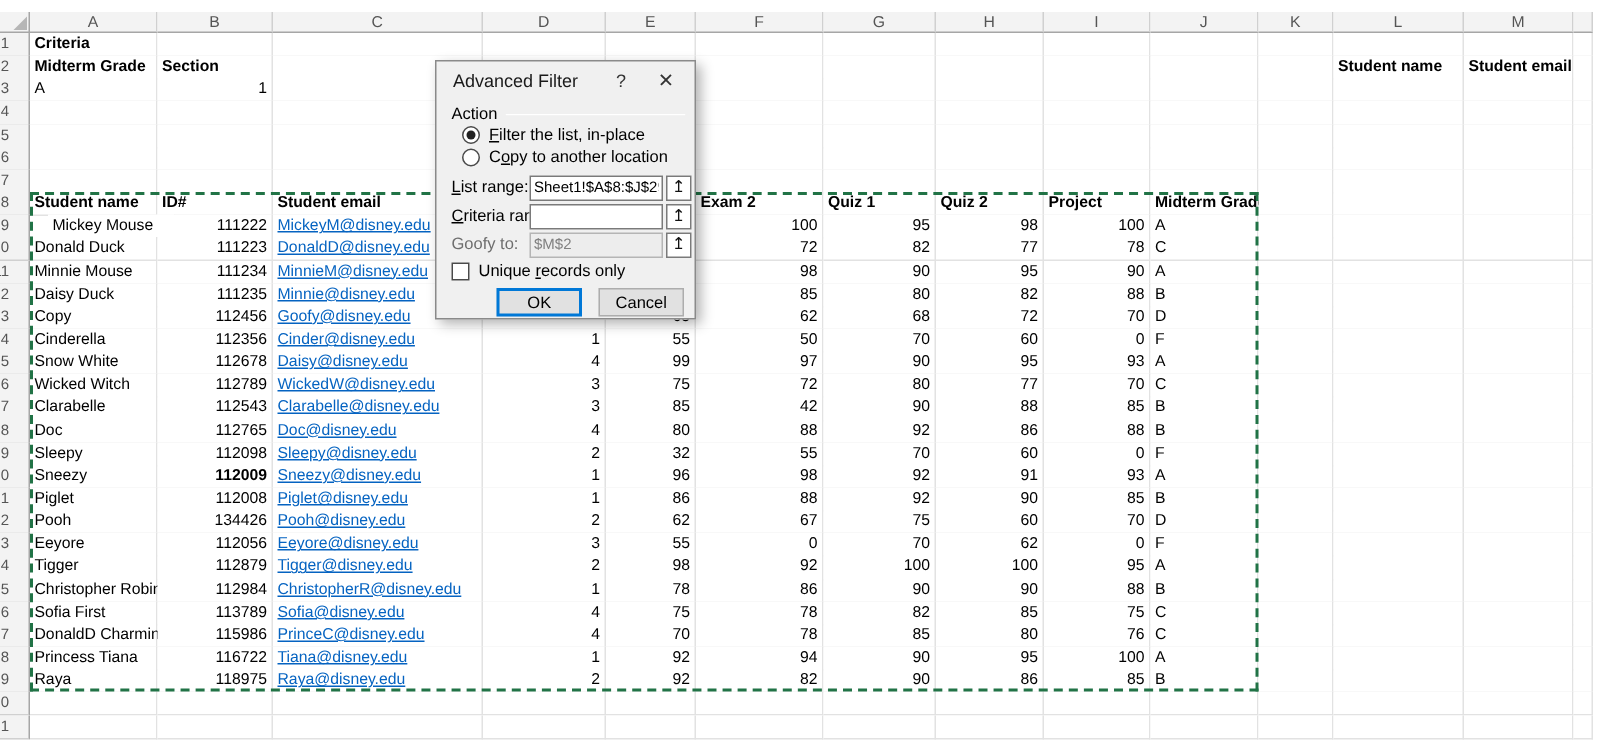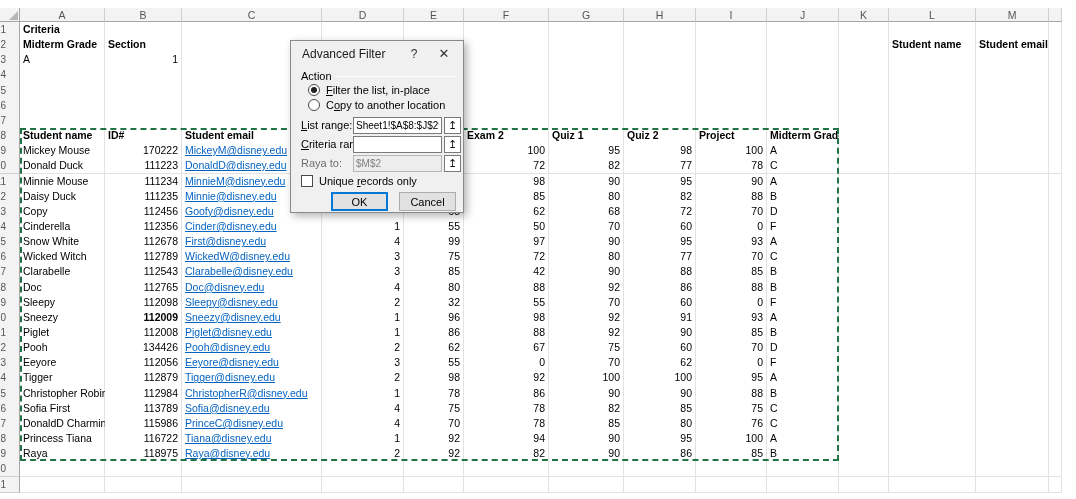--- a/index.html
+++ b/index.html
@@ -279,22 +279,22 @@
       <div class="cell" style="left: 404px; top: 120.05px; width: 60px; height: 16.15px;"></div>
       <div class="cell b" style="left: 464px; top: 120.05px; width: 85px; height: 16.15px; line-height: 15.15px;">Exam 2</div>
       <div class="cell b" style="left: 549px; top: 120.05px; width: 75px; height: 16.15px; line-height: 15.15px;">Quiz 1</div>
       <div class="cell b" style="left: 624px; top: 120.05px; width: 72px; height: 16.15px; line-height: 15.15px;">Quiz 2</div>
       <div class="cell b" style="left: 696px; top: 120.05px; width: 71px; height: 16.15px; line-height: 15.15px;">Project</div>
       <div class="cell b" style="left: 767px; top: 120.05px; width: 72px; height: 16.15px; line-height: 15.15px;">Midterm Grade</div>
       <div class="cell" style="left: 839px; top: 120.05px; width: 50px; height: 16.15px;"></div>
       <div class="cell" style="left: 889px; top: 120.05px; width: 87px; height: 16.15px;"></div>
       <div class="cell" style="left: 976px; top: 120.05px; width: 73px; height: 16.15px;"></div>
       <div class="cell" style="left: 1049px; top: 120.05px; width: 13px; height: 16.15px;"></div>
-      <div class="cell" style="left: 20px; top: 135.2px; width: 85px; height: 16.15px; line-height: 15.15px;">Mickey Mouse</div>
-      <div class="cell r" style="left: 105px; top: 135.2px; width: 77px; height: 16.15px; line-height: 15.15px;">170222</div>
+      <div class="cell" style="left: 32px; top: 135.2px; width: 85px; height: 16.15px; line-height: 15.15px;">Mickey Mouse</div>
+      <div class="cell r" style="left: 105px; top: 135.2px; width: 77px; height: 16.15px; line-height: 15.15px;">111222</div>
       <div class="cell link" style="left: 182px; top: 135.2px; width: 140px; height: 16.15px; line-height: 15.15px; color: rgb(5, 99, 193);">MickeyM@disney.edu</div>
       <div class="cell" style="left: 322px; top: 135.2px; width: 82px; height: 16.15px;"></div>
       <div class="cell r" style="left: 404px; top: 135.2px; width: 60px; height: 16.15px; line-height: 15.15px;">95</div>
       <div class="cell r" style="left: 464px; top: 135.2px; width: 85px; height: 16.15px; line-height: 15.15px;">100</div>
       <div class="cell r" style="left: 549px; top: 135.2px; width: 75px; height: 16.15px; line-height: 15.15px;">95</div>
       <div class="cell r" style="left: 624px; top: 135.2px; width: 72px; height: 16.15px; line-height: 15.15px;">98</div>
       <div class="cell r" style="left: 696px; top: 135.2px; width: 71px; height: 16.15px; line-height: 15.15px;">100</div>
       <div class="cell" style="left: 767px; top: 135.2px; width: 72px; height: 16.15px; line-height: 15.15px;">A</div>
       <div class="cell" style="left: 839px; top: 135.2px; width: 50px; height: 16.15px;"></div>
       <div class="cell" style="left: 889px; top: 135.2px; width: 87px; height: 16.15px;"></div>
@@ -365,21 +365,21 @@
       <div class="cell r" style="left: 549px; top: 210.95px; width: 75px; height: 16.15px; line-height: 15.15px;">70</div>
       <div class="cell r" style="left: 624px; top: 210.95px; width: 72px; height: 16.15px; line-height: 15.15px;">60</div>
       <div class="cell r" style="left: 696px; top: 210.95px; width: 71px; height: 16.15px; line-height: 15.15px;">0</div>
       <div class="cell" style="left: 767px; top: 210.95px; width: 72px; height: 16.15px; line-height: 15.15px;">F</div>
       <div class="cell" style="left: 839px; top: 210.95px; width: 50px; height: 16.15px;"></div>
       <div class="cell" style="left: 889px; top: 210.95px; width: 87px; height: 16.15px;"></div>
       <div class="cell" style="left: 976px; top: 210.95px; width: 73px; height: 16.15px;"></div>
       <div class="cell" style="left: 1049px; top: 210.95px; width: 13px; height: 16.15px;"></div>
       <div class="cell" style="left: 20px; top: 226.1px; width: 85px; height: 16.15px; line-height: 15.15px;">Snow White</div>
       <div class="cell r" style="left: 105px; top: 226.1px; width: 77px; height: 16.15px; line-height: 15.15px;">112678</div>
-      <div class="cell link" style="left: 182px; top: 226.1px; width: 140px; height: 16.15px; line-height: 15.15px; color: rgb(5, 99, 193);">First@disney.edu</div>
+      <div class="cell link" style="left: 182px; top: 226.1px; width: 140px; height: 16.15px; line-height: 15.15px; color: rgb(5, 99, 193);">Daisy@disney.edu</div>
       <div class="cell r" style="left: 322px; top: 226.1px; width: 82px; height: 16.15px; line-height: 15.15px;">4</div>
       <div class="cell r" style="left: 404px; top: 226.1px; width: 60px; height: 16.15px; line-height: 15.15px;">99</div>
       <div class="cell r" style="left: 464px; top: 226.1px; width: 85px; height: 16.15px; line-height: 15.15px;">97</div>
       <div class="cell r" style="left: 549px; top: 226.1px; width: 75px; height: 16.15px; line-height: 15.15px;">90</div>
       <div class="cell r" style="left: 624px; top: 226.1px; width: 72px; height: 16.15px; line-height: 15.15px;">95</div>
       <div class="cell r" style="left: 696px; top: 226.1px; width: 71px; height: 16.15px; line-height: 15.15px;">93</div>
       <div class="cell" style="left: 767px; top: 226.1px; width: 72px; height: 16.15px; line-height: 15.15px;">A</div>
       <div class="cell" style="left: 839px; top: 226.1px; width: 50px; height: 16.15px;"></div>
       <div class="cell" style="left: 889px; top: 226.1px; width: 87px; height: 16.15px;"></div>
       <div class="cell" style="left: 976px; top: 226.1px; width: 73px; height: 16.15px;"></div>
@@ -631,21 +631,21 @@
     </div>
 
     <span class="fld-label" style="top:76px;" id="lbl-0"><u>L</u>ist range:</span>
     <input class="fld-input" style="top: 76px;" id="inp-0" value="Sheet1!$A$8:$J$29">
     <span class="fld-pick" style="top:76px;">↥</span>
 
     <span class="fld-label" style="top:95px;" id="lbl-1"><u>C</u>riteria range:</span>
     <input class="fld-input" style="top: 95px;" id="inp-1" value="">
     <span class="fld-pick" style="top:95px;">↥</span>
 
-    <span class="fld-label disabled-label" style="top:114px;" id="lbl-2">Raya to:</span>
+    <span class="fld-label disabled-label" style="top:114px;" id="lbl-2">Goofy to:</span>
     <input class="fld-input disabled" style="top: 114px;" id="inp-2" value="$M$2">
     <span class="fld-pick" style="top:114px;">↥</span>
 
     <div class="chk-row">
       <span class="chk-box" id="chk-unique"></span>
       <span>Unique <u>r</u>ecords only</span>
     </div>
 
     <button class="dlg-btn" id="btn-ok">OK</button>
     <button class="dlg-btn" id="btn-cancel">Cancel</button>

